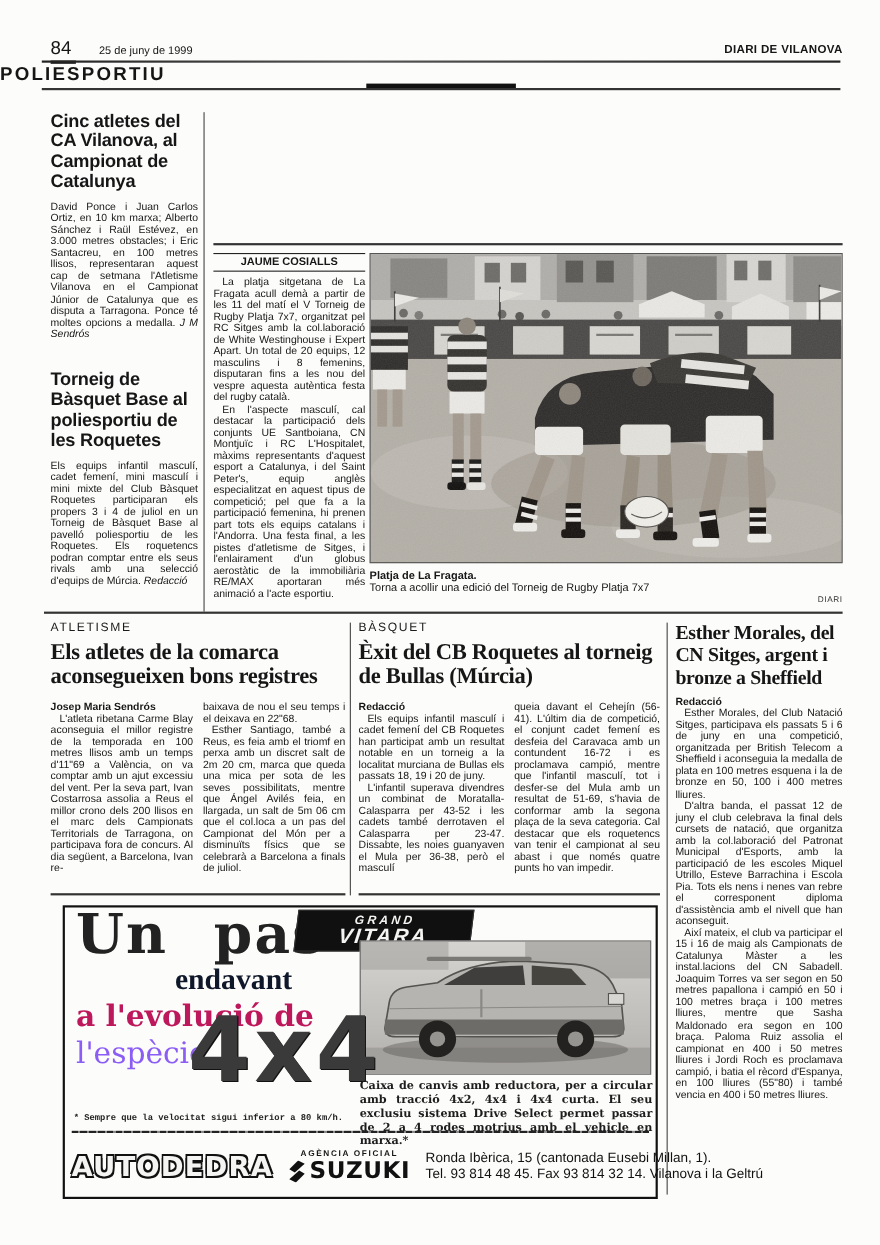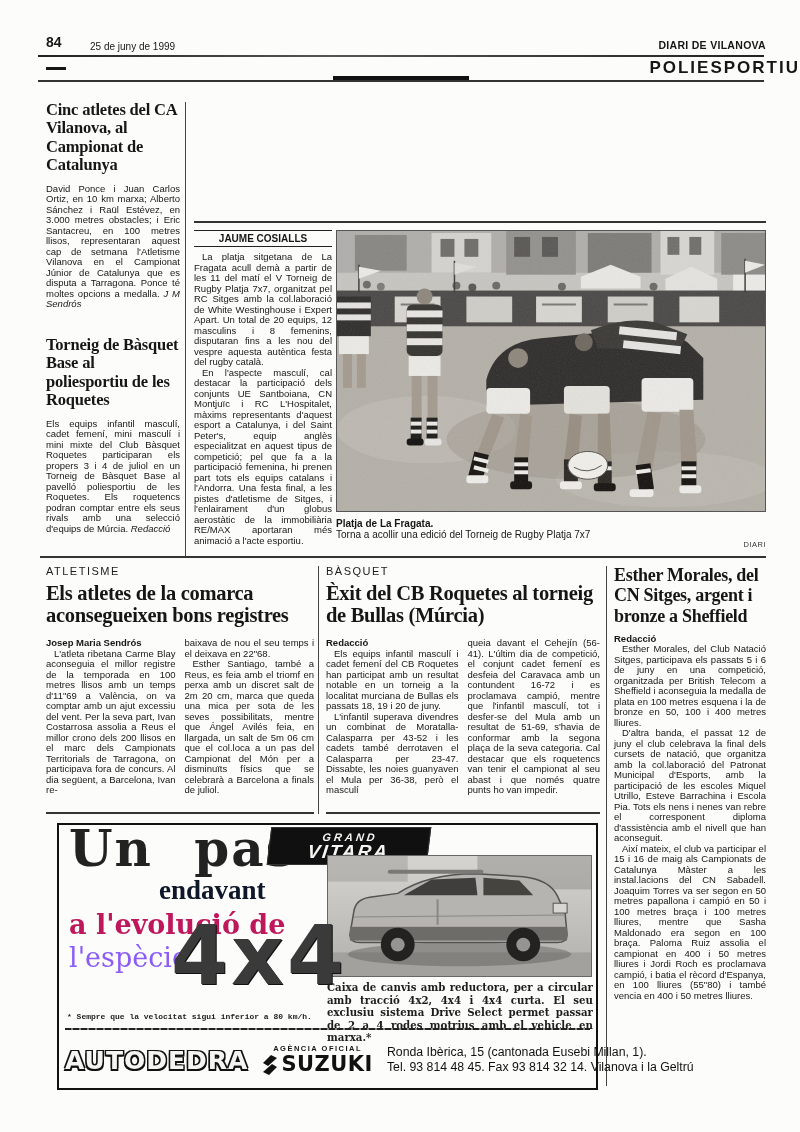--- a/index.html
+++ b/index.html
@@ -4,32 +4,32 @@
 <style>
   html,body{margin:0;padding:0;background:#e8e8e6;}
   #page{
     position:relative;width:800px;height:1132px;background:#fcfcfa;
     font-family:"Liberation Sans",sans-serif;color:#161616;overflow:hidden;
     margin:0 auto;
   }
   .abs{position:absolute;}
 
   
-  .hdr-num{left:46px;top:34px;font-size:14px;font-weight:bold;border-bottom:3px solid #161616;padding:0 4px 17px 0;}
+  .hdr-num{left:46px;top:34px;font-size:17px;font-weight:normal;border-bottom:3px solid #161616;padding:0 4px 1px 0;}
   .hdr-date{left:90px;top:41px;font-size:10px;}
   .hdr-brand{right:34px;top:39px;font-size:10.5px;font-weight:bold;letter-spacing:.3px;}
   .hdr-rule{left:38px;width:726px;top:55px;height:2px;background:linear-gradient(90deg,#222,#555 40%,#222);}
-  .sec-title{left:0;width:800px;top:58px;text-align:right;font-size:17px;font-weight:bold;letter-spacing:2px;}
+  .sec-title{left:0;width:800px;top:58px;text-align:left;font-size:17px;font-weight:bold;letter-spacing:2px;}
   .sec-bar{left:333px;width:136px;top:76px;height:4px;background:#111;}
   .sec-rule{left:38px;width:726px;top:80px;height:1.5px;background:#333;}
   .kicker{font-size:11px;letter-spacing:1.5px;color:#1b1b1b;}
   .btext p{font-size:9.5px;line-height:10.5px;text-align:justify;margin:0;}
   .ind{text-indent:8px;}
   .sig{font-style:italic;}
-  .smallhead{font-family:Liberation Serif, serif;font-weight:bold;font-size:16.5px;line-height:1.12;margin:0 0 9px 0;letter-spacing:-.2px;}
+  .smallhead{font-family:Liberation Sans, sans-serif;font-weight:bold;font-size:16.5px;line-height:1.12;margin:0 0 9px 0;letter-spacing:-.2px;}
   .midhead{font-family:"Liberation Serif",serif;font-weight:bold;font-size:20.5px;line-height:1.08;margin:5px 0 12px 0;letter-spacing:-.3px;}
   .vrule{width:1px;background:#444;}
   .hrule{height:1.5px;background:#333;}
   .byline-right{font-size:9.5px;font-weight:bold;text-align:right;margin:0 0 2px 0;}
   .twocol{display:flex;gap:9px;}
   .twocol .col{flex:1;}
 
   
   .leftcol{left:46px;top:101px;width:134px;}
   .leftcol .art2{margin-top:26px;}

